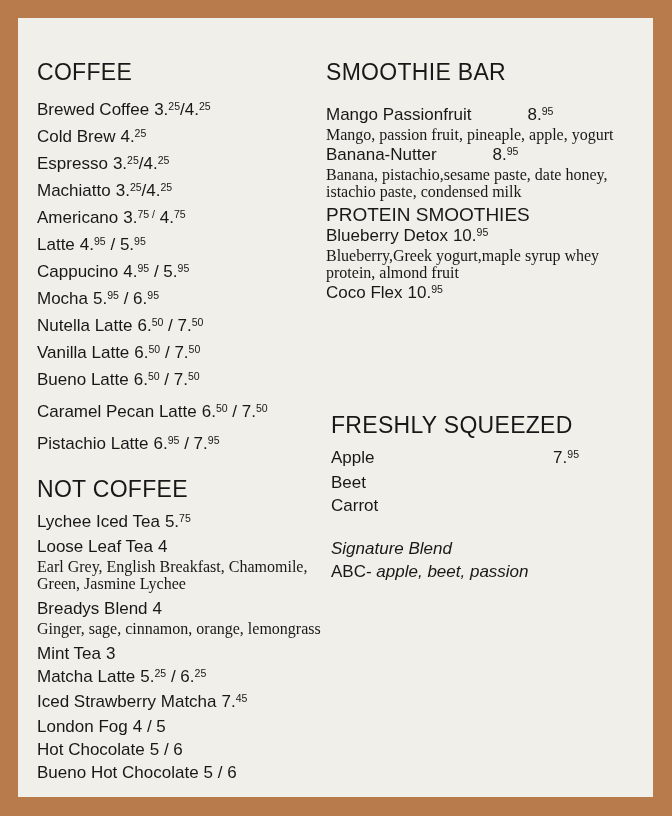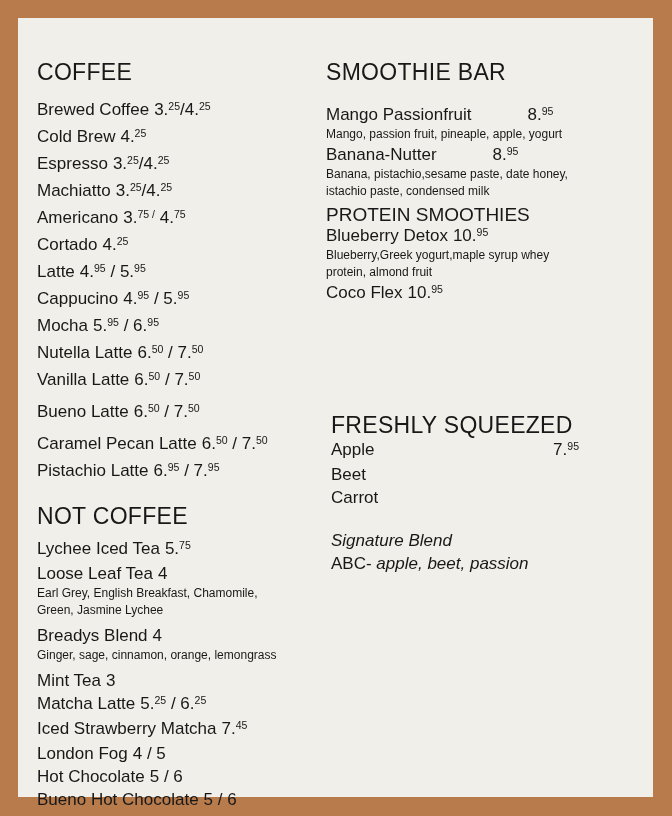--- a/index.html
+++ b/index.html
@@ -23,60 +23,59 @@
   h2.heading {
     font-size:23px; line-height:26px; font-weight:400;
     letter-spacing:0.3px; margin-bottom:12px;
   }
   h2.heading-sub { font-size:19px; line-height:22px; letter-spacing:0; margin-bottom:0; }
 
   .item { font-size:17px; line-height:26px; white-space:nowrap; }
   .price { margin-left:5px; }
   .sup { font-size:0.62em; position:relative; top:-0.45em; }
   .desc {
-    font-family:Liberation Sans, sans-serif;
-    font-size:12px; line-height:17px; margin-bottom:5px;
+    font-family:Liberation Serif, serif;
+    font-size:16px; line-height:17px; margin-bottom:5px;
   }
 
   .section-not-coffee h2 { margin-top:18px; margin-bottom:8px; }
   .section-not-coffee .item { line-height:23px; }
   .section-coffee div.item:nth-of-type(12),
   .section-coffee div.item:nth-of-type(13) { margin-top:5px; }
 
   .section-smoothie-bar h2 { margin-bottom:20px; }
   .section-smoothie-bar .item,
   .section-protein-smoothies .item { line-height:20px; }
   .section-smoothie-bar .desc,
   .section-protein-smoothies .desc { margin-bottom:2px; }
   .section-smoothie-bar .price { margin-left:12px;padding-left:44px; }
   .section-protein-smoothies { margin-top:4px; }
 
   .section-freshly-squeezed { margin-top:108px; margin-left:5px; }
-  .section-freshly-squeezed h2 { margin-bottom:0; }
+  .section-freshly-squeezed h2 { margin-bottom:8px; }
   .section-freshly-squeezed .item {
     line-height:23px; display:flex; justify-content:space-between; width:248px;
   }
   .section-freshly-squeezed .price { margin-left:0; }
 
   .signature { margin-top:20px; margin-left:5px; font-size:17px; line-height:23px; }
   .sig-line1, .sig-italic { font-style:italic; }
 </style>
 </head>
 <body style="--border: #b87b4c; --paper: #f0efe9; --ink: #181818;">
 
 <div class="sheet">
   <div class="col col-left" id="left-col">
       <div class="section section-coffee">
         <h2 class="heading">COFFEE</h2>
         <div class="item"><span class="iname">Brewed Coffee</span><span class="price"><span>3.</span><span class="sup">25</span><span>/4.</span><span class="sup">25</span></span></div>
         <div class="item"><span class="iname">Cold Brew</span><span class="price"><span>4.</span><span class="sup">25</span></span></div>
         <div class="item"><span class="iname">Espresso</span><span class="price"><span>3.</span><span class="sup">25</span><span>/4.</span><span class="sup">25</span></span></div>
         <div class="item"><span class="iname">Machiatto</span><span class="price"><span>3.</span><span class="sup">25</span><span>/4.</span><span class="sup">25</span></span></div>
         <div class="item"><span class="iname">Americano</span><span class="price"><span>3.</span><span class="sup">75 /</span><span> 4.</span><span class="sup">75</span></span></div>
-        <div class="item"><span class="iname">Cortado</span><span class="price"><span>4.</span><span class="sup">25</span></span></div>
         <div class="item"><span class="iname">Latte</span><span class="price"><span>4.</span><span class="sup">95</span><span> / 5.</span><span class="sup">95</span></span></div>
         <div class="item"><span class="iname">Cappucino</span><span class="price"><span>4.</span><span class="sup">95</span><span> / 5.</span><span class="sup">95</span></span></div>
         <div class="item"><span class="iname">Mocha</span><span class="price"><span>5.</span><span class="sup">95</span><span> / 6.</span><span class="sup">95</span></span></div>
         <div class="item"><span class="iname">Nutella Latte</span><span class="price"><span>6.</span><span class="sup">50</span><span> / 7.</span><span class="sup">50</span></span></div>
         <div class="item"><span class="iname">Vanilla Latte</span><span class="price"><span>6.</span><span class="sup">50</span><span> / 7.</span><span class="sup">50</span></span></div>
         <div class="item"><span class="iname">Bueno Latte</span><span class="price"><span>6.</span><span class="sup">50</span><span> / 7.</span><span class="sup">50</span></span></div>
         <div class="item"><span class="iname">Caramel Pecan Latte</span><span class="price"><span>6.</span><span class="sup">50</span><span> / 7.</span><span class="sup">50</span></span></div>
         <div class="item"><span class="iname">Pistachio Latte</span><span class="price"><span>6.</span><span class="sup">95</span><span> / 7.</span><span class="sup">95</span></span></div>
       </div>
       <div class="section section-not-coffee">

